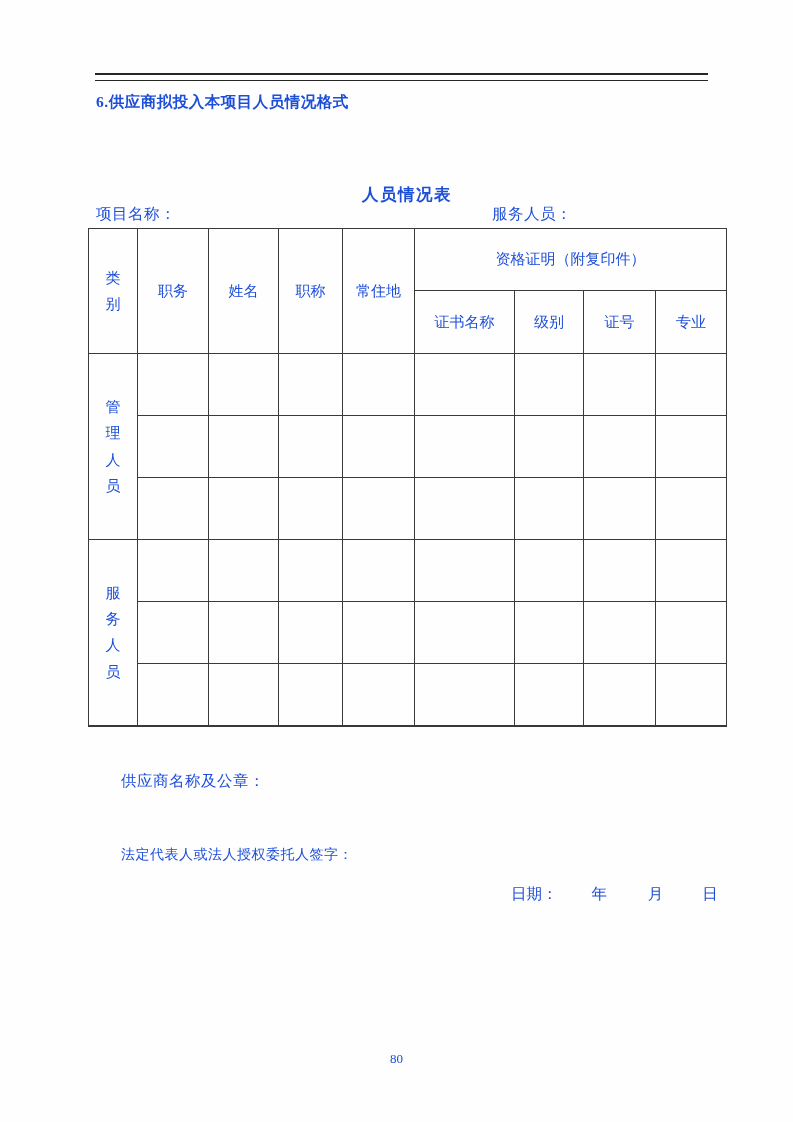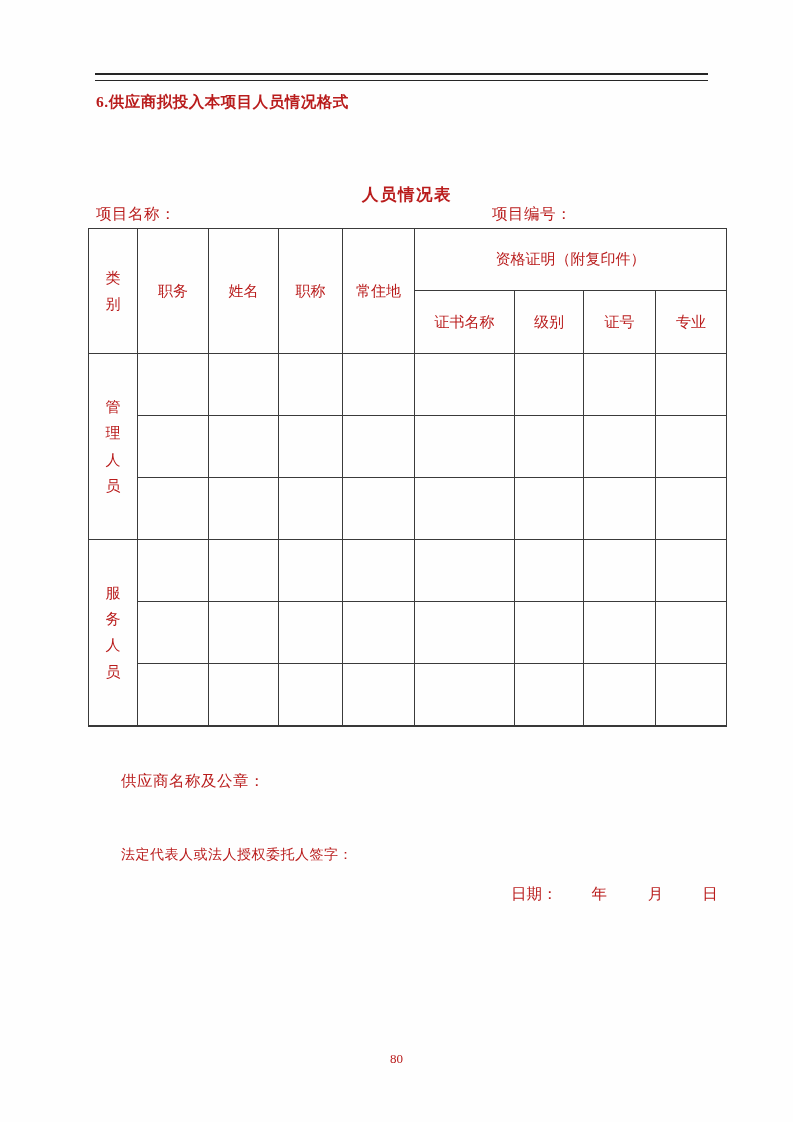--- a/index.html
+++ b/index.html
@@ -1,18 +1,18 @@
 <!DOCTYPE html>
 <html><head>
 <meta charset="utf-8">
 <style>
   html,body { margin:0; padding:0; background:#e8e8e8; }
   .page {
     position:relative; width:793px; height:1122px; margin:0 auto;
-    background:#fefefe; color:#b91c1c;
+    background:#fefefe; color:#1d4ed8;
     font-family:"Liberation Serif","DejaVu Serif",serif;
     overflow:hidden;
     text-decoration:underline;
   }
   .top-rule {
     position:absolute; left:95px; top:73px; width:613px; height:5px;
     border-top:2.5px solid #262626; border-bottom:1.5px solid #262626;
   }
   .heading {
     position:absolute; left:96px; top:92px;
@@ -56,21 +56,21 @@
 
 <div class="page">
 
   <div class="top-rule"></div>
 
   <div class="heading">6.供应商拟投入本项目人员情况格式</div>
 
   <div class="table-title">人员情况表</div>
 
   <div class="proj-name">项目名称：</div>
-  <div class="proj-num">项目编号：</div>
+  <div class="proj-num">服务人员：</div>
 
   <table class="ptable">
     <colgroup>
       <col style="width:49px">
         <col style="width:71px">
         <col style="width:70px">
       <col style="width:64px">
         <col style="width:72px">
         <col style="width:100px">
       <col style="width:69px">

